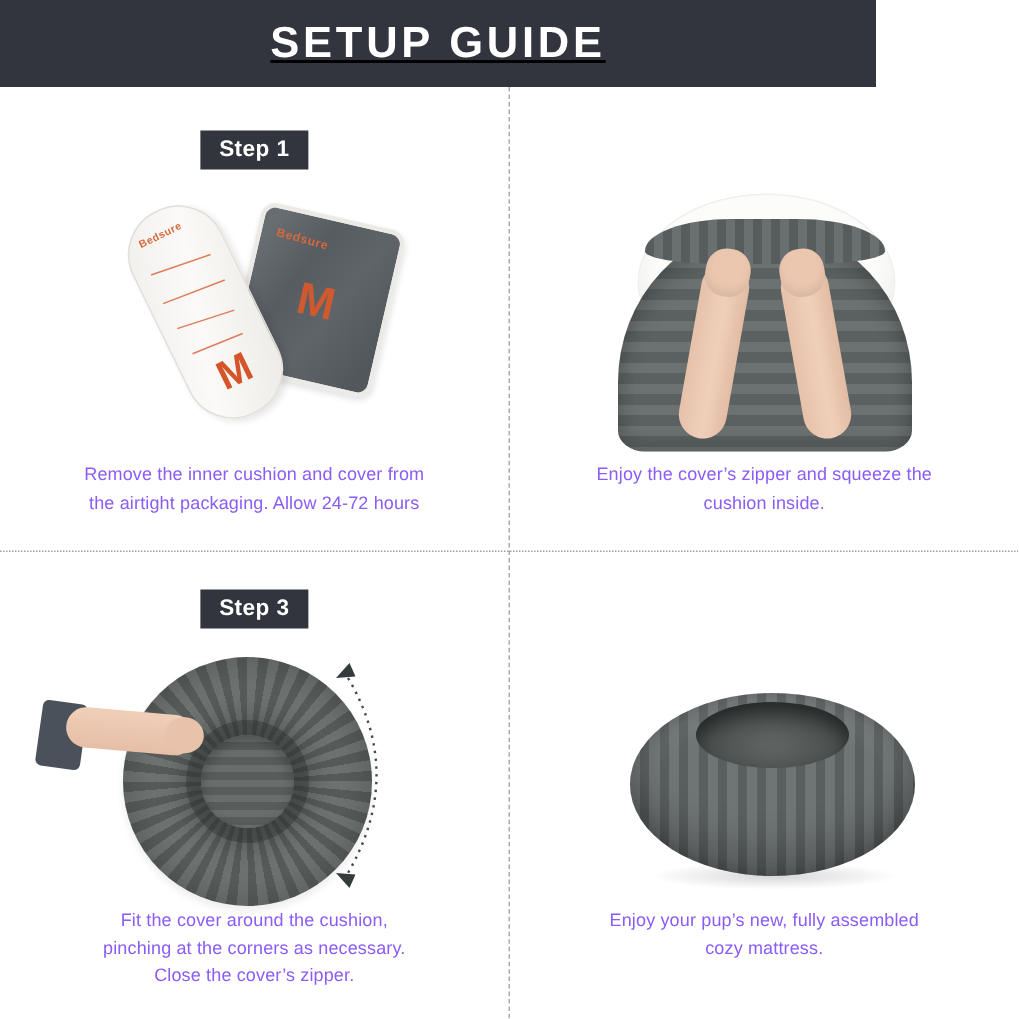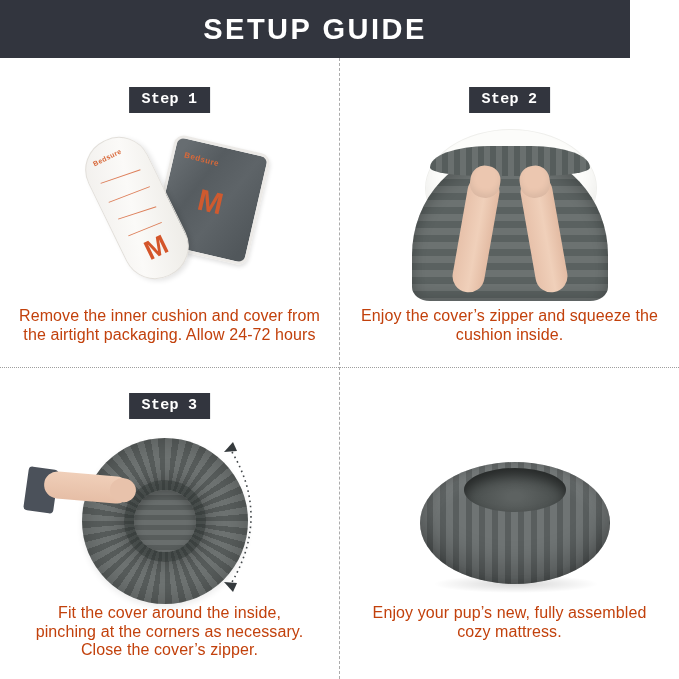--- a/index.html
+++ b/index.html
@@ -2,48 +2,48 @@
 <html><head>
 <meta charset="utf-8">
 <style>
   html,body{margin:0;padding:0;background:#fff;}
   .poster{
     position:relative;width:679px;height:679px;background:#ffffff;
     font-family:"Liberation Sans",sans-serif;overflow:hidden;
   }
   
   .header{
-    position:absolute;left:0;top:0;width:630px;height:58px;
-    background:#32353e;display:flex;align-items:center;justify-content:center;
+    position:absolute;left:0;top:0;width:584px;height:58px;
+    background:#32353e;display:flex;align-items:center;justify-content:center;text-decoration:underline;
   }
   .header h1{
     margin:0;color:#ffffff;font-size:29px;font-weight:bold;letter-spacing:2.5px;
   }
   
   .v-divider{position:absolute;left:339px;top:58px;bottom:0;width:0;border-left:1px dashed #ababab;}
   .h-divider{position:absolute;top:367px;left:0;width:679px;height:0;border-top:1px dotted #9f9f9f;}
   
   .quad{position:absolute;width:339px;}
   .q1{left:0;top:58px;height:309px;}
   .q2{left:340px;top:58px;height:309px;}
   .q3{left:0;top:368px;height:311px;}
   .q4{left:340px;top:368px;height:311px;}
   .badge{
     position:absolute;left:50%;transform:translateX(-50%);
     background:#32353e;color:#fff;font-size:15px;font-weight:bold;
-    padding:4px 13px 5px;letter-spacing:.3px;white-space:nowrap;font-family:Liberation Mono, monospace;
+    padding:4px 13px 5px;letter-spacing:.3px;white-space:nowrap;
   }
   .row-top .badge{top:29px;}
   .row-bottom .badge{top:25px;}
   .illus{position:absolute;left:0;width:339px;height:162px;overflow:visible;}
   .row-top .illus{top:67px;}
   .row-bottom .illus{top:70px;}
   .caption{
     position:absolute;left:10px;right:10px;margin:0;text-align:center;
-    color:#c2410c;font-size:16px;line-height:18.5px;letter-spacing:.1px;
+    color:#8b5cf6;font-size:12px;line-height:18.5px;letter-spacing:.1px;
   }
   .row-top .caption{top:249px;}
   .row-bottom .caption{top:236px;}
   .caption span{display:block;}
   
   .pack{
     position:absolute;left:162px;top:18px;width:92px;height:108px;
     transform:rotate(13deg);border-radius:10px;
     background:linear-gradient(115deg,#676d71 8%,#565c60 35%,#5e6468 60%,#51575b 92%);
     border:3px solid #eceae7;box-shadow:1px 2px 4px rgba(0,0,0,.12);z-index:1;
@@ -174,21 +174,20 @@
         <span class="roll-m">M</span>
       </div>
     </div>
     <p class="caption">
       <span>Remove the inner cushion and cover from</span>
       <span>the airtight packaging. Allow 24-72 hours</span>
     </p>
   </section>
 
   <section class="quad q2 row-top">
-    <div class="badge">Step 2</div>
     <div class="illus">
       <div class="cushion"></div>
       <div class="cover"></div>
       <div class="arm2 arm2-l">
         <div class="hand"></div>
       </div>
       <div class="arm2 arm2-r">
         <div class="hand"></div>
       </div>
     </div>
@@ -206,21 +205,21 @@
       <div class="donut-top">
         <div class="donut-hole"></div>
       </div>
       <svg class="arc-arrow" width="52" height="162" viewBox="0 0 52 162">
         <path d="M 12,14 Q 50,78 12,144" fill="none" stroke="#43484b" stroke-width="1.6" stroke-dasharray="1.6 3.6"></path>
         <polygon points="13,4 4,14 17,13" fill="#353a3d"></polygon>
         <polygon points="13,154 4,144 17,145" fill="#353a3d"></polygon>
       </svg>
     </div>
     <p class="caption">
-      <span>Fit the cover around the inside,</span>
+      <span>Fit the cover around the cushion,</span>
       <span>pinching at the corners as necessary.</span>
       <span>Close the cover’s zipper.</span>
     </p>
   </section>
 
   <section class="quad q4 row-bottom">
     <div class="illus">
       <div class="bed-shadow"></div>
       <div class="bed-side">
         <div class="bed-hole"></div>

